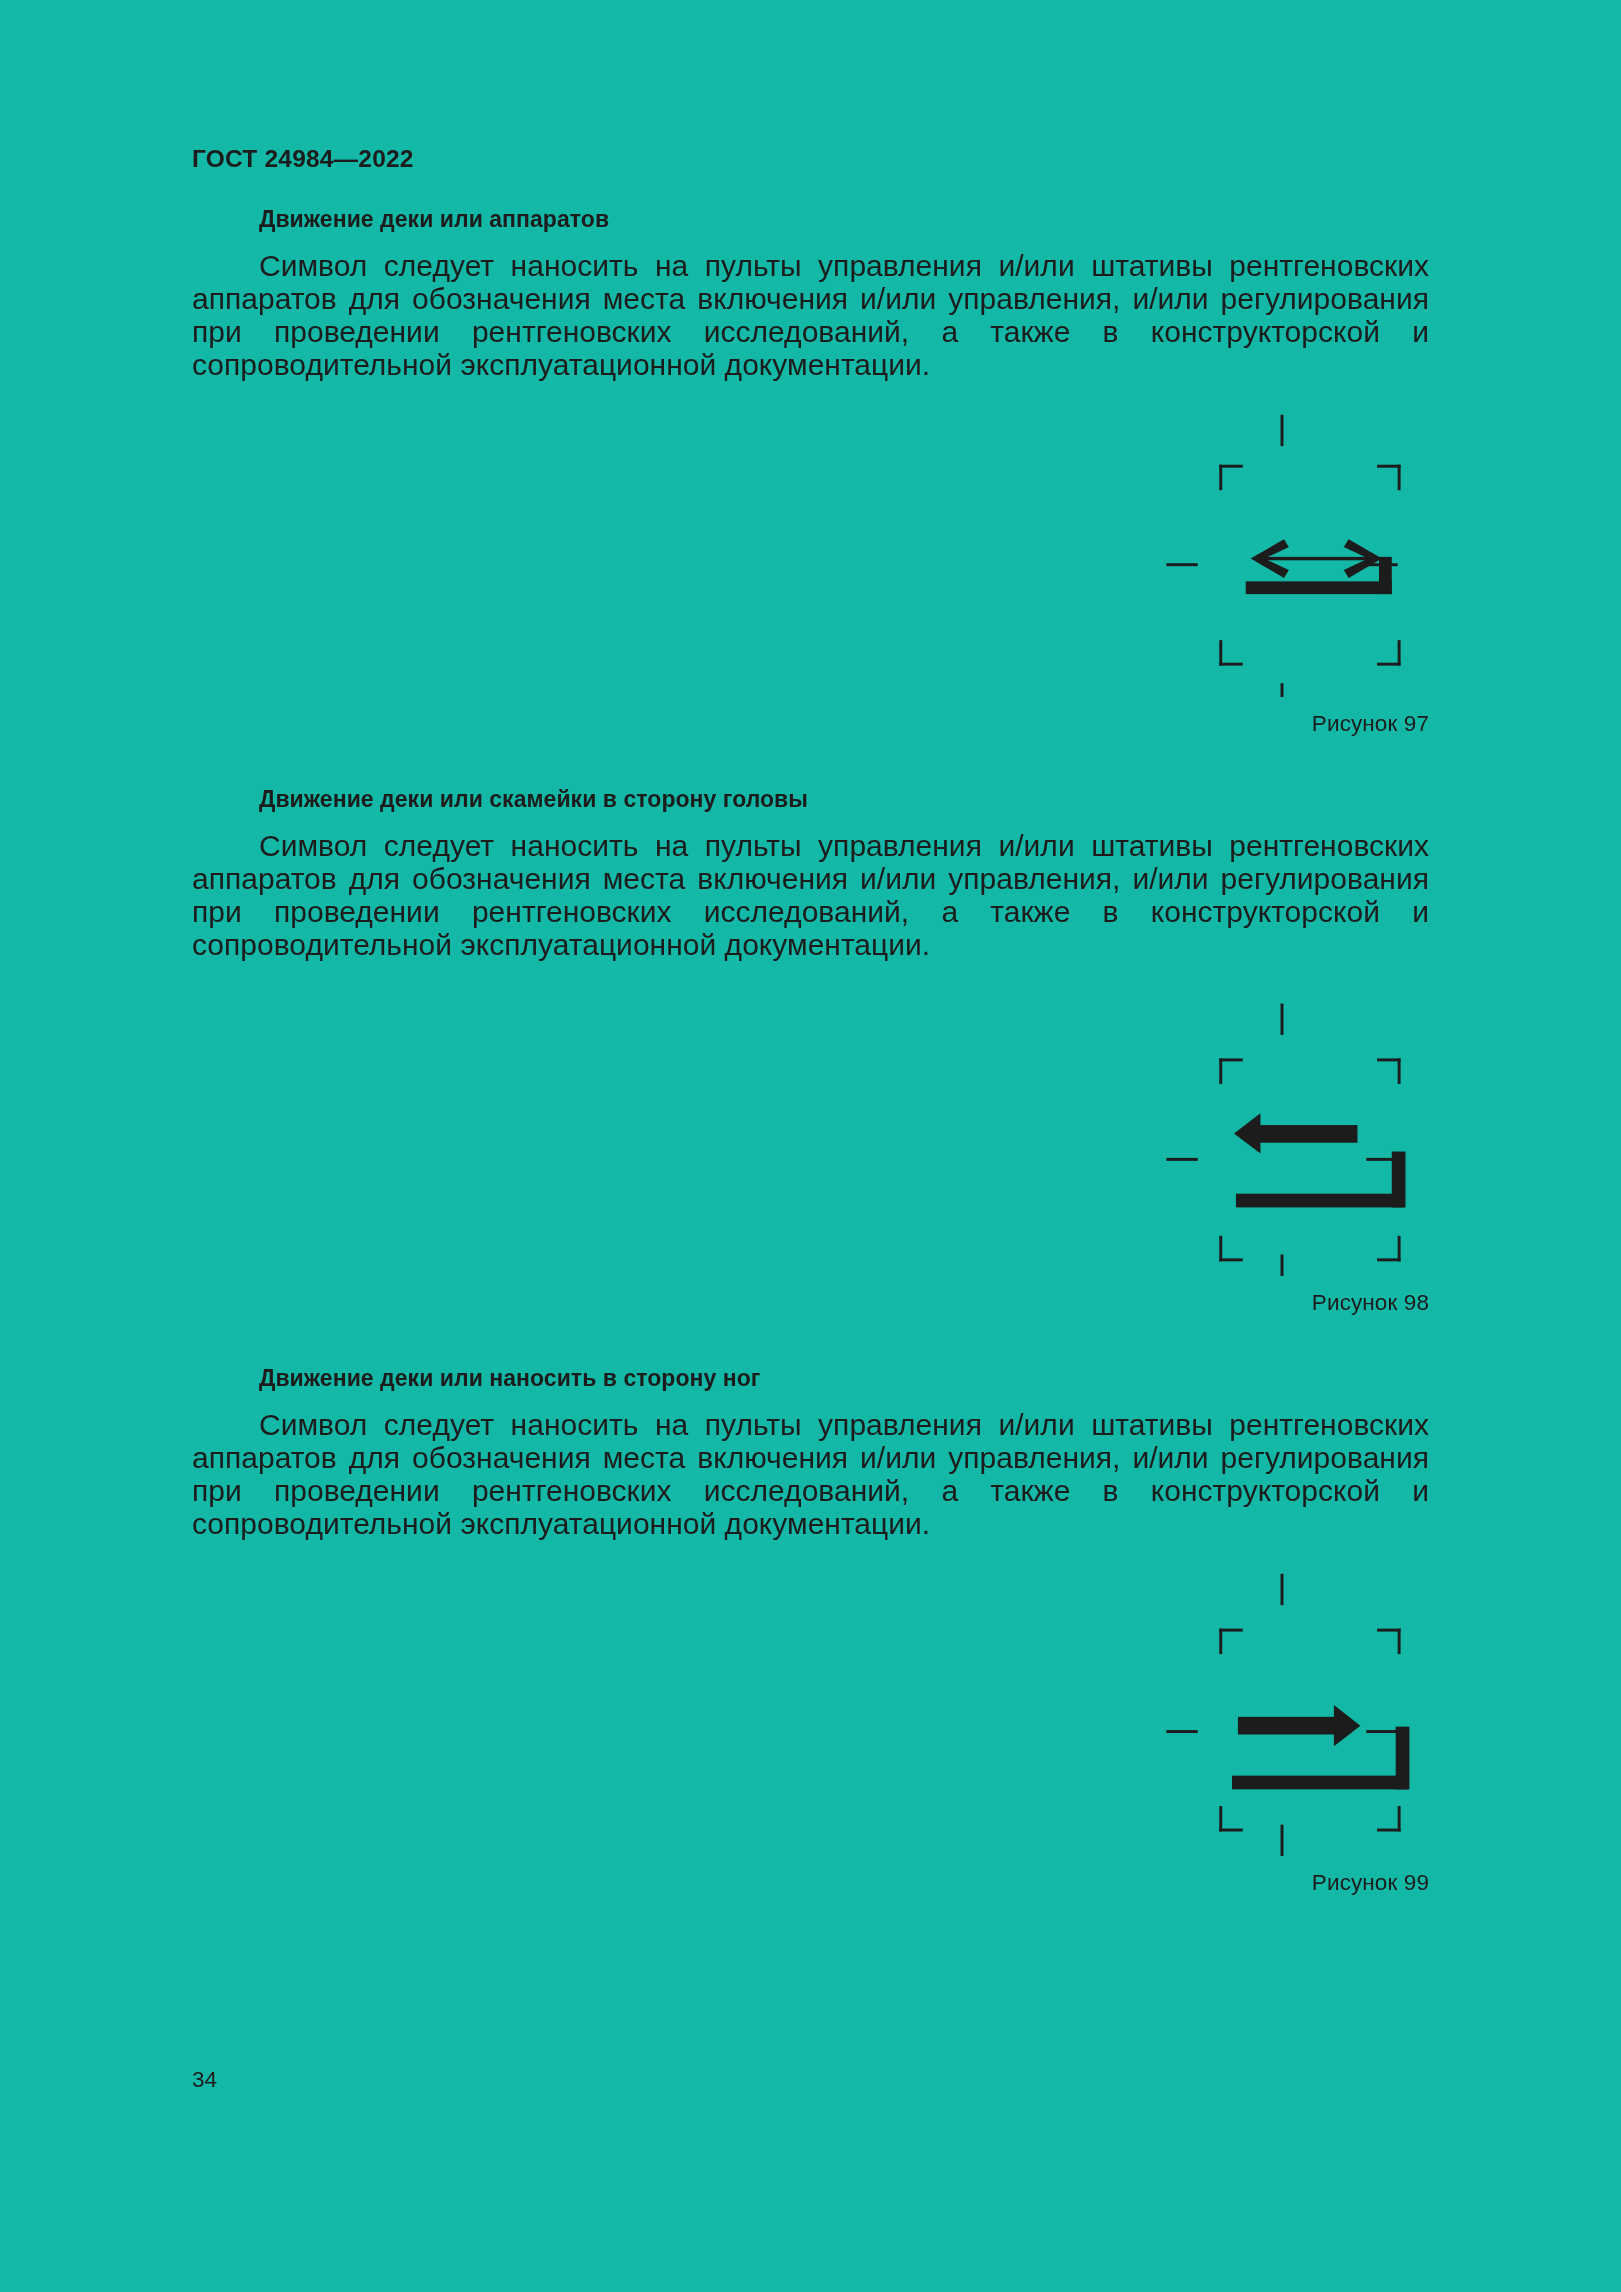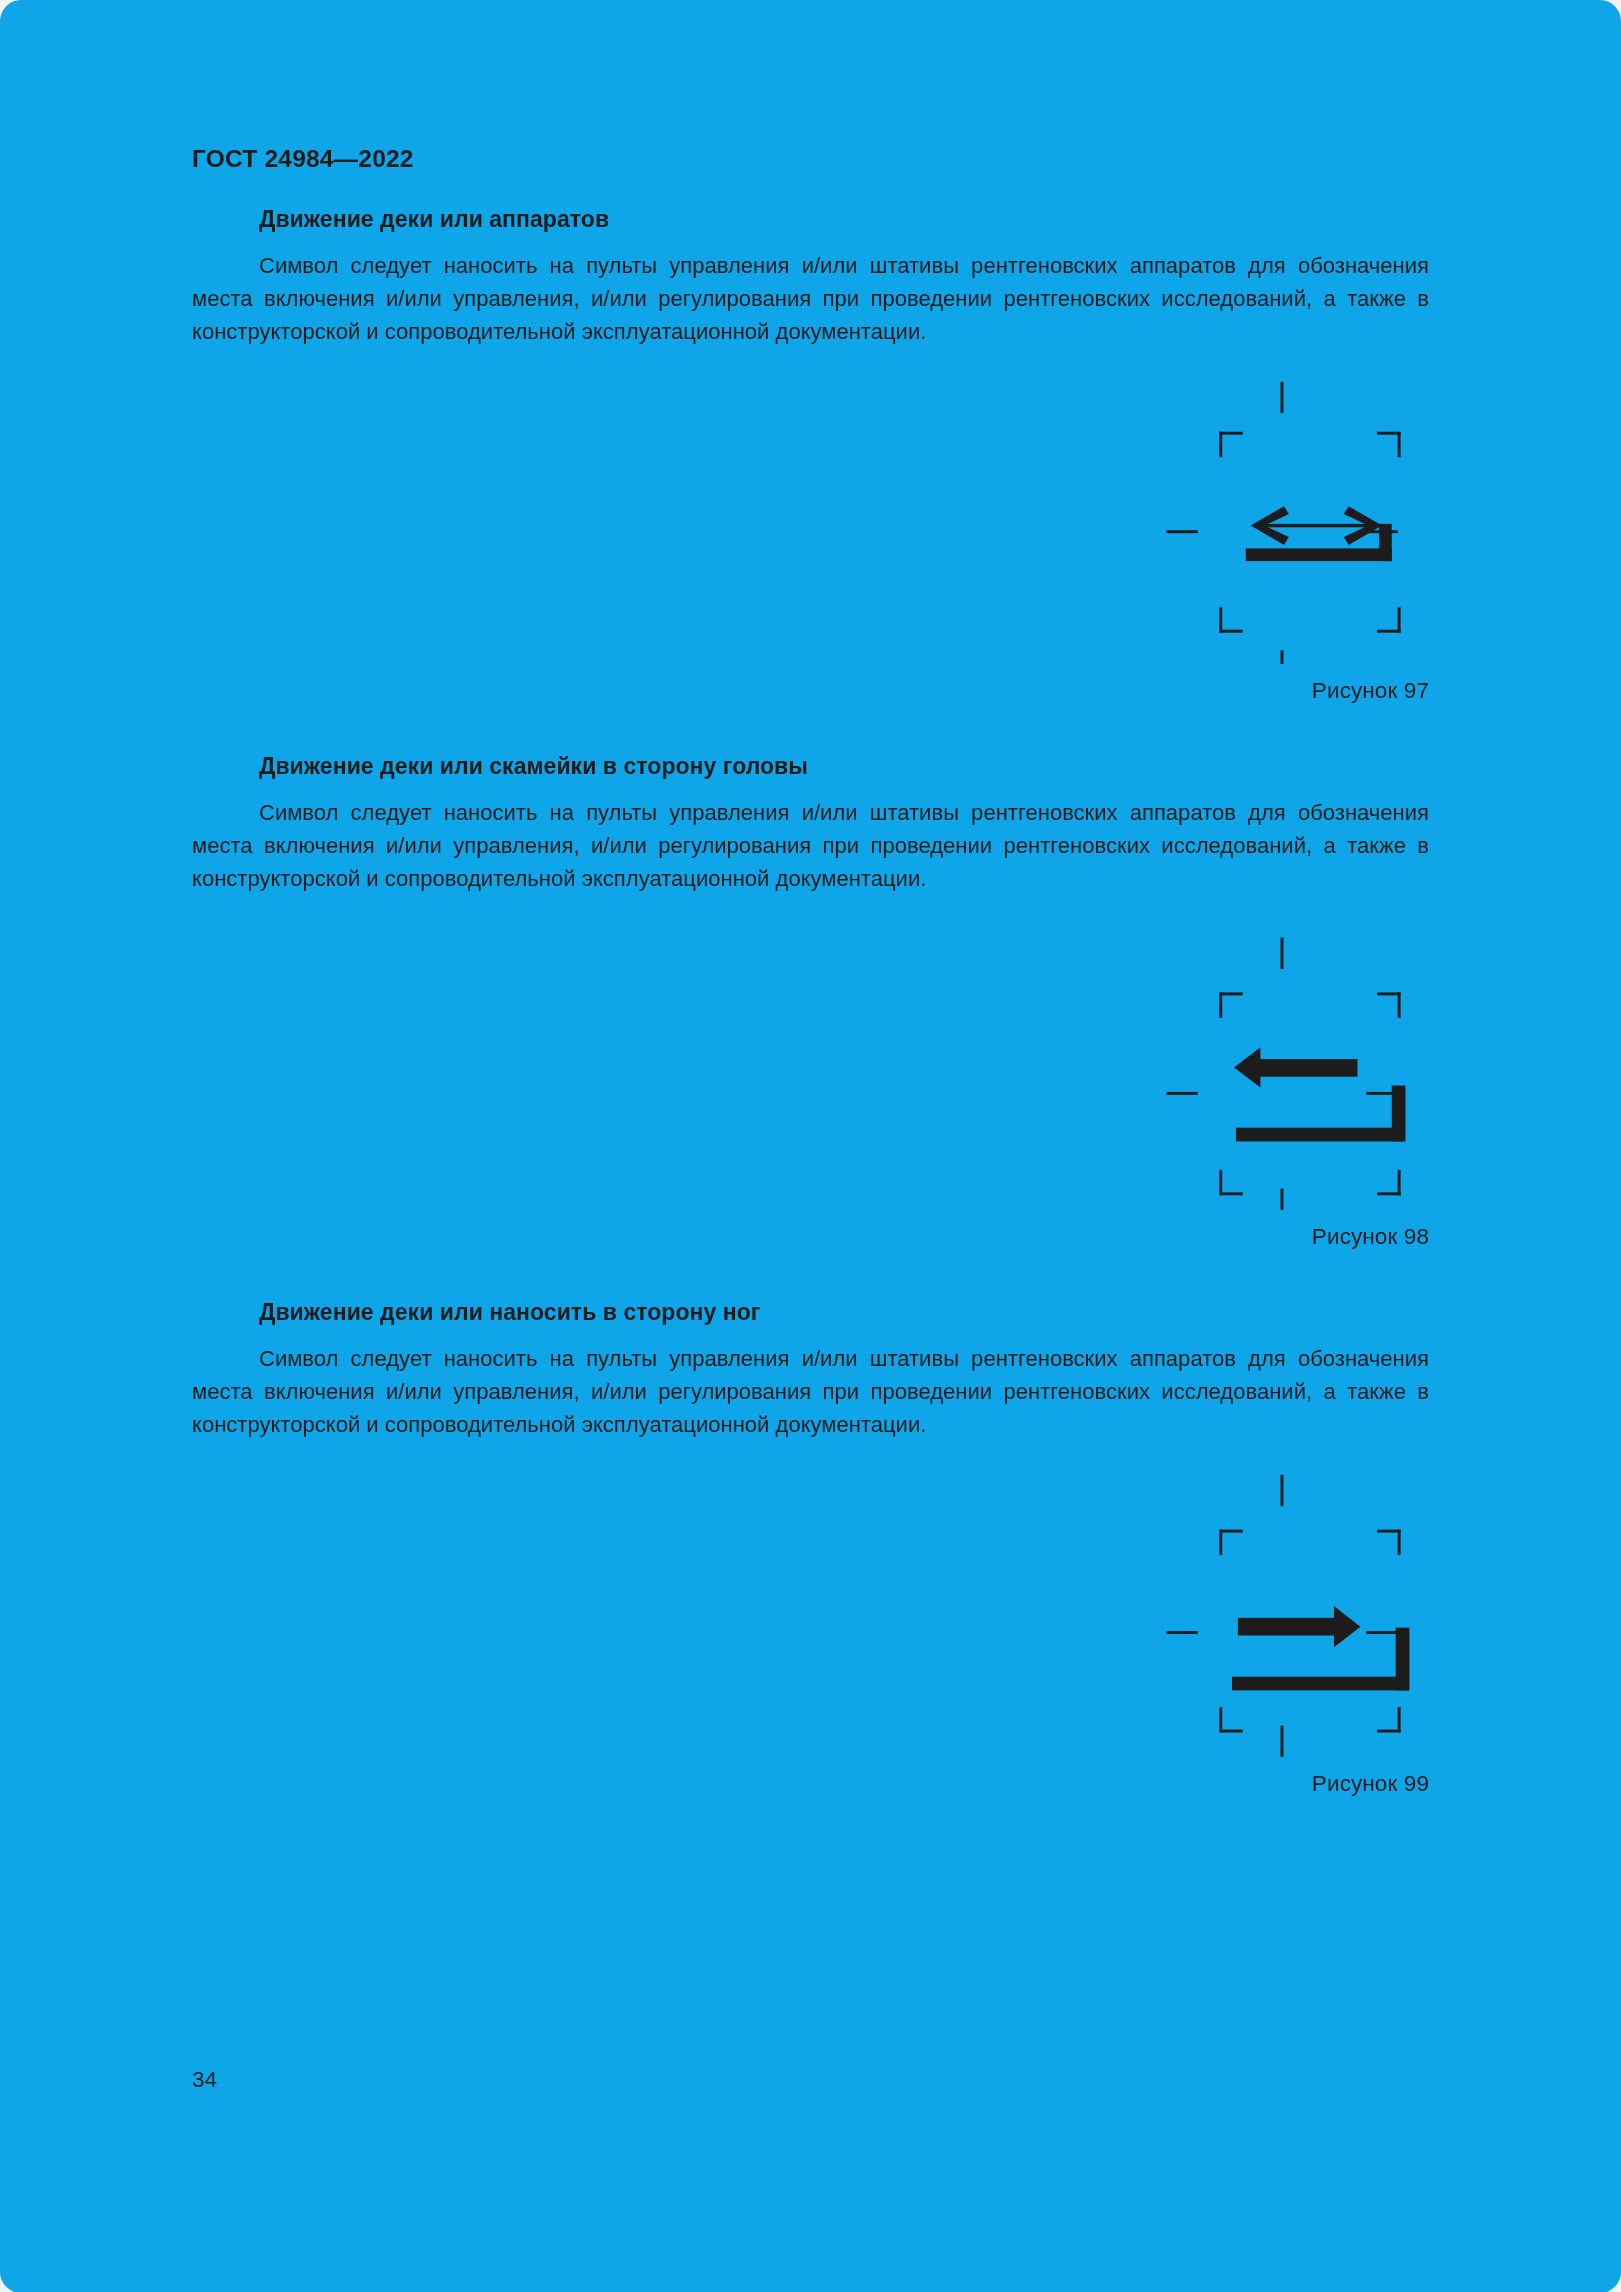--- a/index.html
+++ b/index.html
@@ -11,22 +11,21 @@
     width: 1621px;
     height: 2293px;
     position: relative;
     font-family: "Liberation Sans", sans-serif;
     color: #1c1c1c;
     overflow: hidden;
   }
   .page {
     position: absolute;
     inset: 0;
-    background: #0ea5e9;
-    border-radius: 21px;
+    background: #14b8a6;
   }
 
   
   .doc-header {
     position: absolute;
     left: 192px;
     top: 145px;
     font-size: 24.5px;
     font-weight: bold;
     letter-spacing: 0.2px;
@@ -46,21 +45,21 @@
   .section-heading {
     font-size: 23px;
     font-weight: bold;
     margin-left: 67px;
     letter-spacing: 0.05px;
     line-height: 1.2;
   }
 
   .body-text {
     margin-top: 15.7px;
-    font-size: 22px;
+    font-size: 30px;
     line-height: 33px;
     text-align: justify;
     text-indent: 67px;
     letter-spacing: 0.02px;
     -webkit-hyphens: none;
     hyphens: none;
   }
   .body-text p { margin: 0; }
 
   

